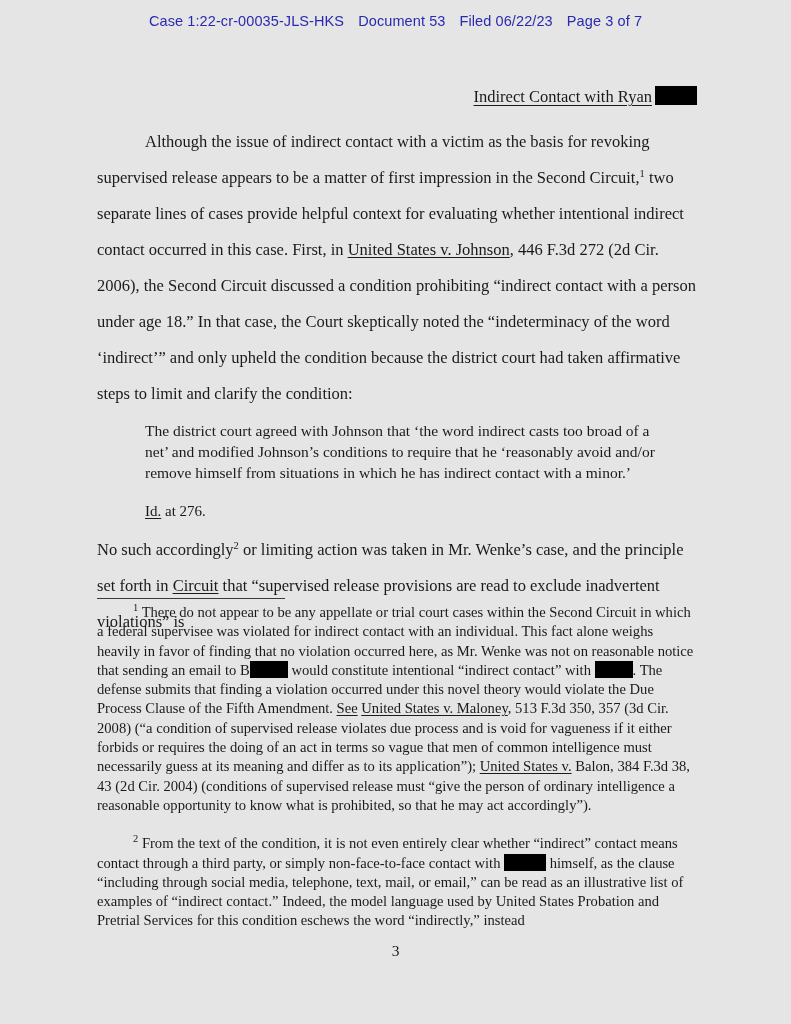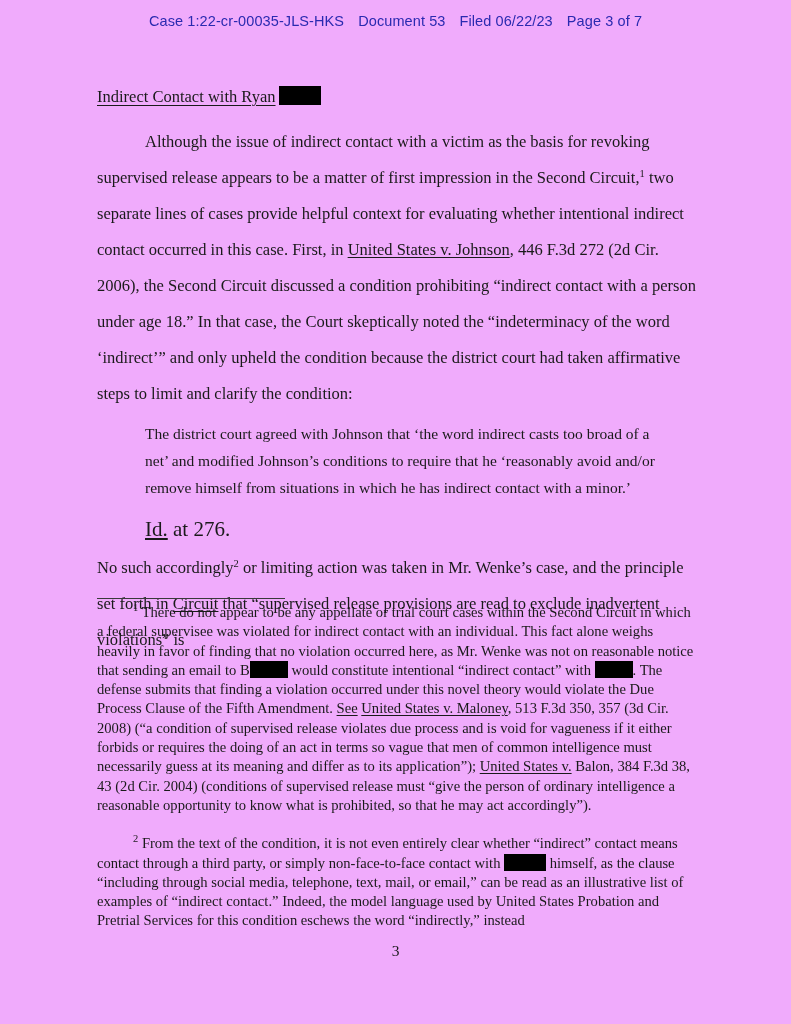--- a/index.html
+++ b/index.html
@@ -4,21 +4,21 @@
 <style>
   html, body {
     margin: 0;
     padding: 0;
     background: #ffffff;
   }
   .page {
     position: relative;
     width: 791px;
     height: 1024px;
-    background: #f0abfc;
+    background: #e5e5e5;
     overflow: hidden;
     font-family: "Liberation Serif", "DejaVu Serif", serif;
     color: #1a1a1a;
   }
 
   
   .ecf-header {
     position: absolute;
     top: 13px;
     left: 0;
@@ -35,21 +35,21 @@
 
   
   .body-block {
     position: absolute;
     left: 97px;
     top: 84px;
     width: 600px;
   }
 
   .doc-heading {
-    text-align: left;
+    text-align: right;
     font-size: 16.5px;
     line-height: 26px;
     margin: 0 0 14px 0;
     white-space: nowrap;
   }
   .doc-heading .underlined {
     text-decoration: underline;
     text-underline-offset: 2.5px;
   }
 
@@ -59,27 +59,27 @@
     margin: 0;
     text-indent: 48px;
     text-align: left;
   }
   p.body-para.no-indent { text-indent: 0; }
 
   .blockquote {
     margin: 8px 12px 0 48px;
     width: 512px;
     font-size: 15.5px;
-    line-height: 27px;
+    line-height: 21px;
   }
   .blockquote p { margin: 0; }
 
   .idcite {
     margin: 19px 0 10px 48px;
-    font-size: 21px;
+    font-size: 15px;
     line-height: 19.5px;
   }
 
   .u { text-decoration: underline; text-underline-offset: 2px; margin-top: 33px; }
 
   sup.fn {
     font-size: 10.5px;
     vertical-align: super;
     line-height: 0;
   }

